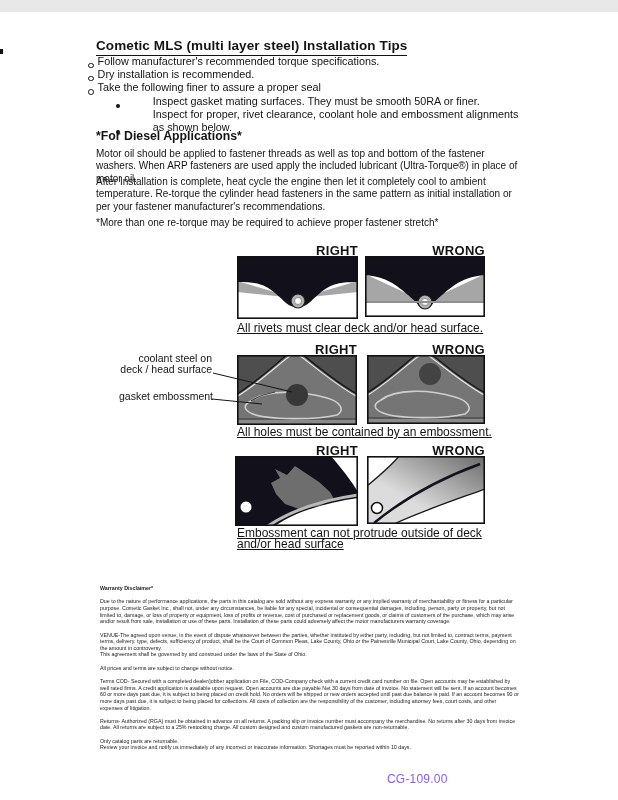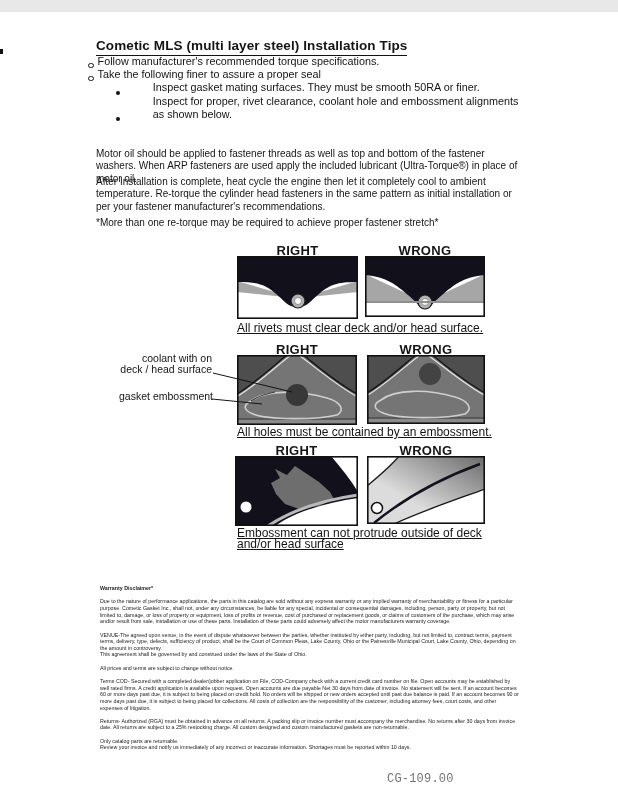--- a/index.html
+++ b/index.html
@@ -20,62 +20,67 @@
   .tips .row.sub{padding-left:28px;gap:29px;}
   .b-open{width:3.6px;height:3.6px;border:1px solid #141414;border-radius:50%;
     margin:4.2px 4px 0 0;flex:none;}
   .b-fill{width:3.8px;height:3.8px;background:#141414;border-radius:50%;
     margin:4.2px 4px 0 0;flex:none;}
   
   .diesel-h{left:96px;top:117px;font-size:12.3px;font-weight:bold;}
   .para{left:96px;width:428px;font-size:10px;line-height:12.4px;}
   .p1{top:136px;} .p2{top:164px;} .p3{top:205px;}
   
-  .rw-label{font-size:13px;font-weight:600;text-align:center;letter-spacing:.3px;}
+  .rw-label{font-size:13px;font-weight:600;text-align:right;letter-spacing:.3px;}
   .dbox{line-height:0;}
   .dbox svg{display:block;}
   .caption{font-size:12px;line-height:11px;color:#141414;text-decoration:underline;}
   .side-label{font-size:10.5px;line-height:11px;text-align:right;}
   .leader{pointer-events:none;}
   
   .fp{left:100px;top:573px;width:420px;font-size:5.3px;line-height:6.6px;color:#222;}
   .fp p{margin:0 0 6.8px 0;}
   .fp p.tight{margin:0;}
   .fp .fph{font-weight:bold;margin-bottom:6.8px;}
   
-  .footer{left:387px;top:760px;font-size:12px;color:#737373;letter-spacing:.2px;font-family:Liberation Mono, monospace;}
+  .footer{left:387px;top:760px;font-size:12px;color:#8b5cf6;letter-spacing:.2px;}
 </style>
 </head>
 <body>
 
 <div id="page">
 
   <div class="abs edge-dash"></div>
 
   <div class="abs title">Cometic MLS (multi layer steel) Installation Tips</div>
 
   <div class="abs tips">
     <div class="row">
       <span class="b-open"></span>
       <span>Follow manufacturer's recommended torque specifications.</span>
     </div>
     <div class="row">
       <span class="b-open"></span>
+      <span>Dry installation is recommended.</span>
+    </div>
+    <div class="row">
+      <span class="b-open"></span>
       <span>Take the following finer to assure a proper seal</span>
     </div>
     <div class="row sub">
       <span class="b-fill"></span>
       <span>Inspect gasket mating surfaces.  They must be smooth 50RA or finer.</span>
     </div>
     <div class="row sub">
       <span class="b-fill"></span>
       <span>Inspect for proper, rivet clearance, coolant hole and embossment alignments as shown below.</span>
     </div>
   </div>
 
+  <div class="abs diesel-h">*For Diesel Applications*</div>
   <div class="abs para p1">Motor oil should be applied to fastener threads as well as top and bottom of the fastener washers. When ARP fasteners are used apply the included lubricant (Ultra-Torque®) in place of motor oil.</div>
   <div class="abs para p2">After Installation is complete, heat cycle the engine then let it completely cool to ambient temperature. Re-torque the cylinder head fasteners in the same pattern as initial installation or per your fastener manufacturer's recommendations.</div>
   <div class="abs para p3">*More than one re-torque may be required to achieve proper fastener stretch*</div>
 
   <div class="abs rw-label" style="left:237px;top:231px;width:121px;">RIGHT</div>
   <div class="abs rw-label" style="left:365px;top:231px;width:120px;">WRONG</div>
 
   <div class="abs dbox" style="left:237px;top:244px;">
     <svg width="121" height="63" viewBox="0 0 121 63">
       <rect width="121" height="63" fill="#fff"></rect>
@@ -100,21 +105,21 @@
       <rect x="0.8" y="0.8" width="118.4" height="59.4" fill="none" stroke="#111" stroke-width="1.6"></rect>
     </svg>
   </div>
 
   <div class="abs caption" style="left:237px;top:311px;">All rivets must clear deck and/or head surface.</div>
 
   <div class="abs rw-label" style="left:237px;top:330px;width:120px;">RIGHT</div>
   <div class="abs rw-label" style="left:367px;top:330px;width:118px;">WRONG</div>
 
   <div class="abs side-label" style="left:96px;top:341px;width:116px;">
-    <div>coolant with on</div>
+    <div>coolant steel on</div>
     <div>deck / head surface</div>
   </div>
   <div class="abs side-label" style="left:96px;top:379px;width:117px;">gasket embossment</div>
 
   <div class="abs dbox" style="left:237px;top:343px;">
     <svg width="120" height="70" viewBox="0 0 120 70">
       <rect width="120" height="70" fill="#757575"></rect>
       <rect y="64" width="120" height="6" fill="#8a8a8a"></rect>
       <line x1="0" y1="64" x2="120" y2="64" stroke="#4c4c4c" stroke-width="1.4"></line>
       <path d="M0,0 H50 C42,6 20,27 0,39 Z" fill="#4e4e4e" stroke="#161616" stroke-width="1.4"></path>

